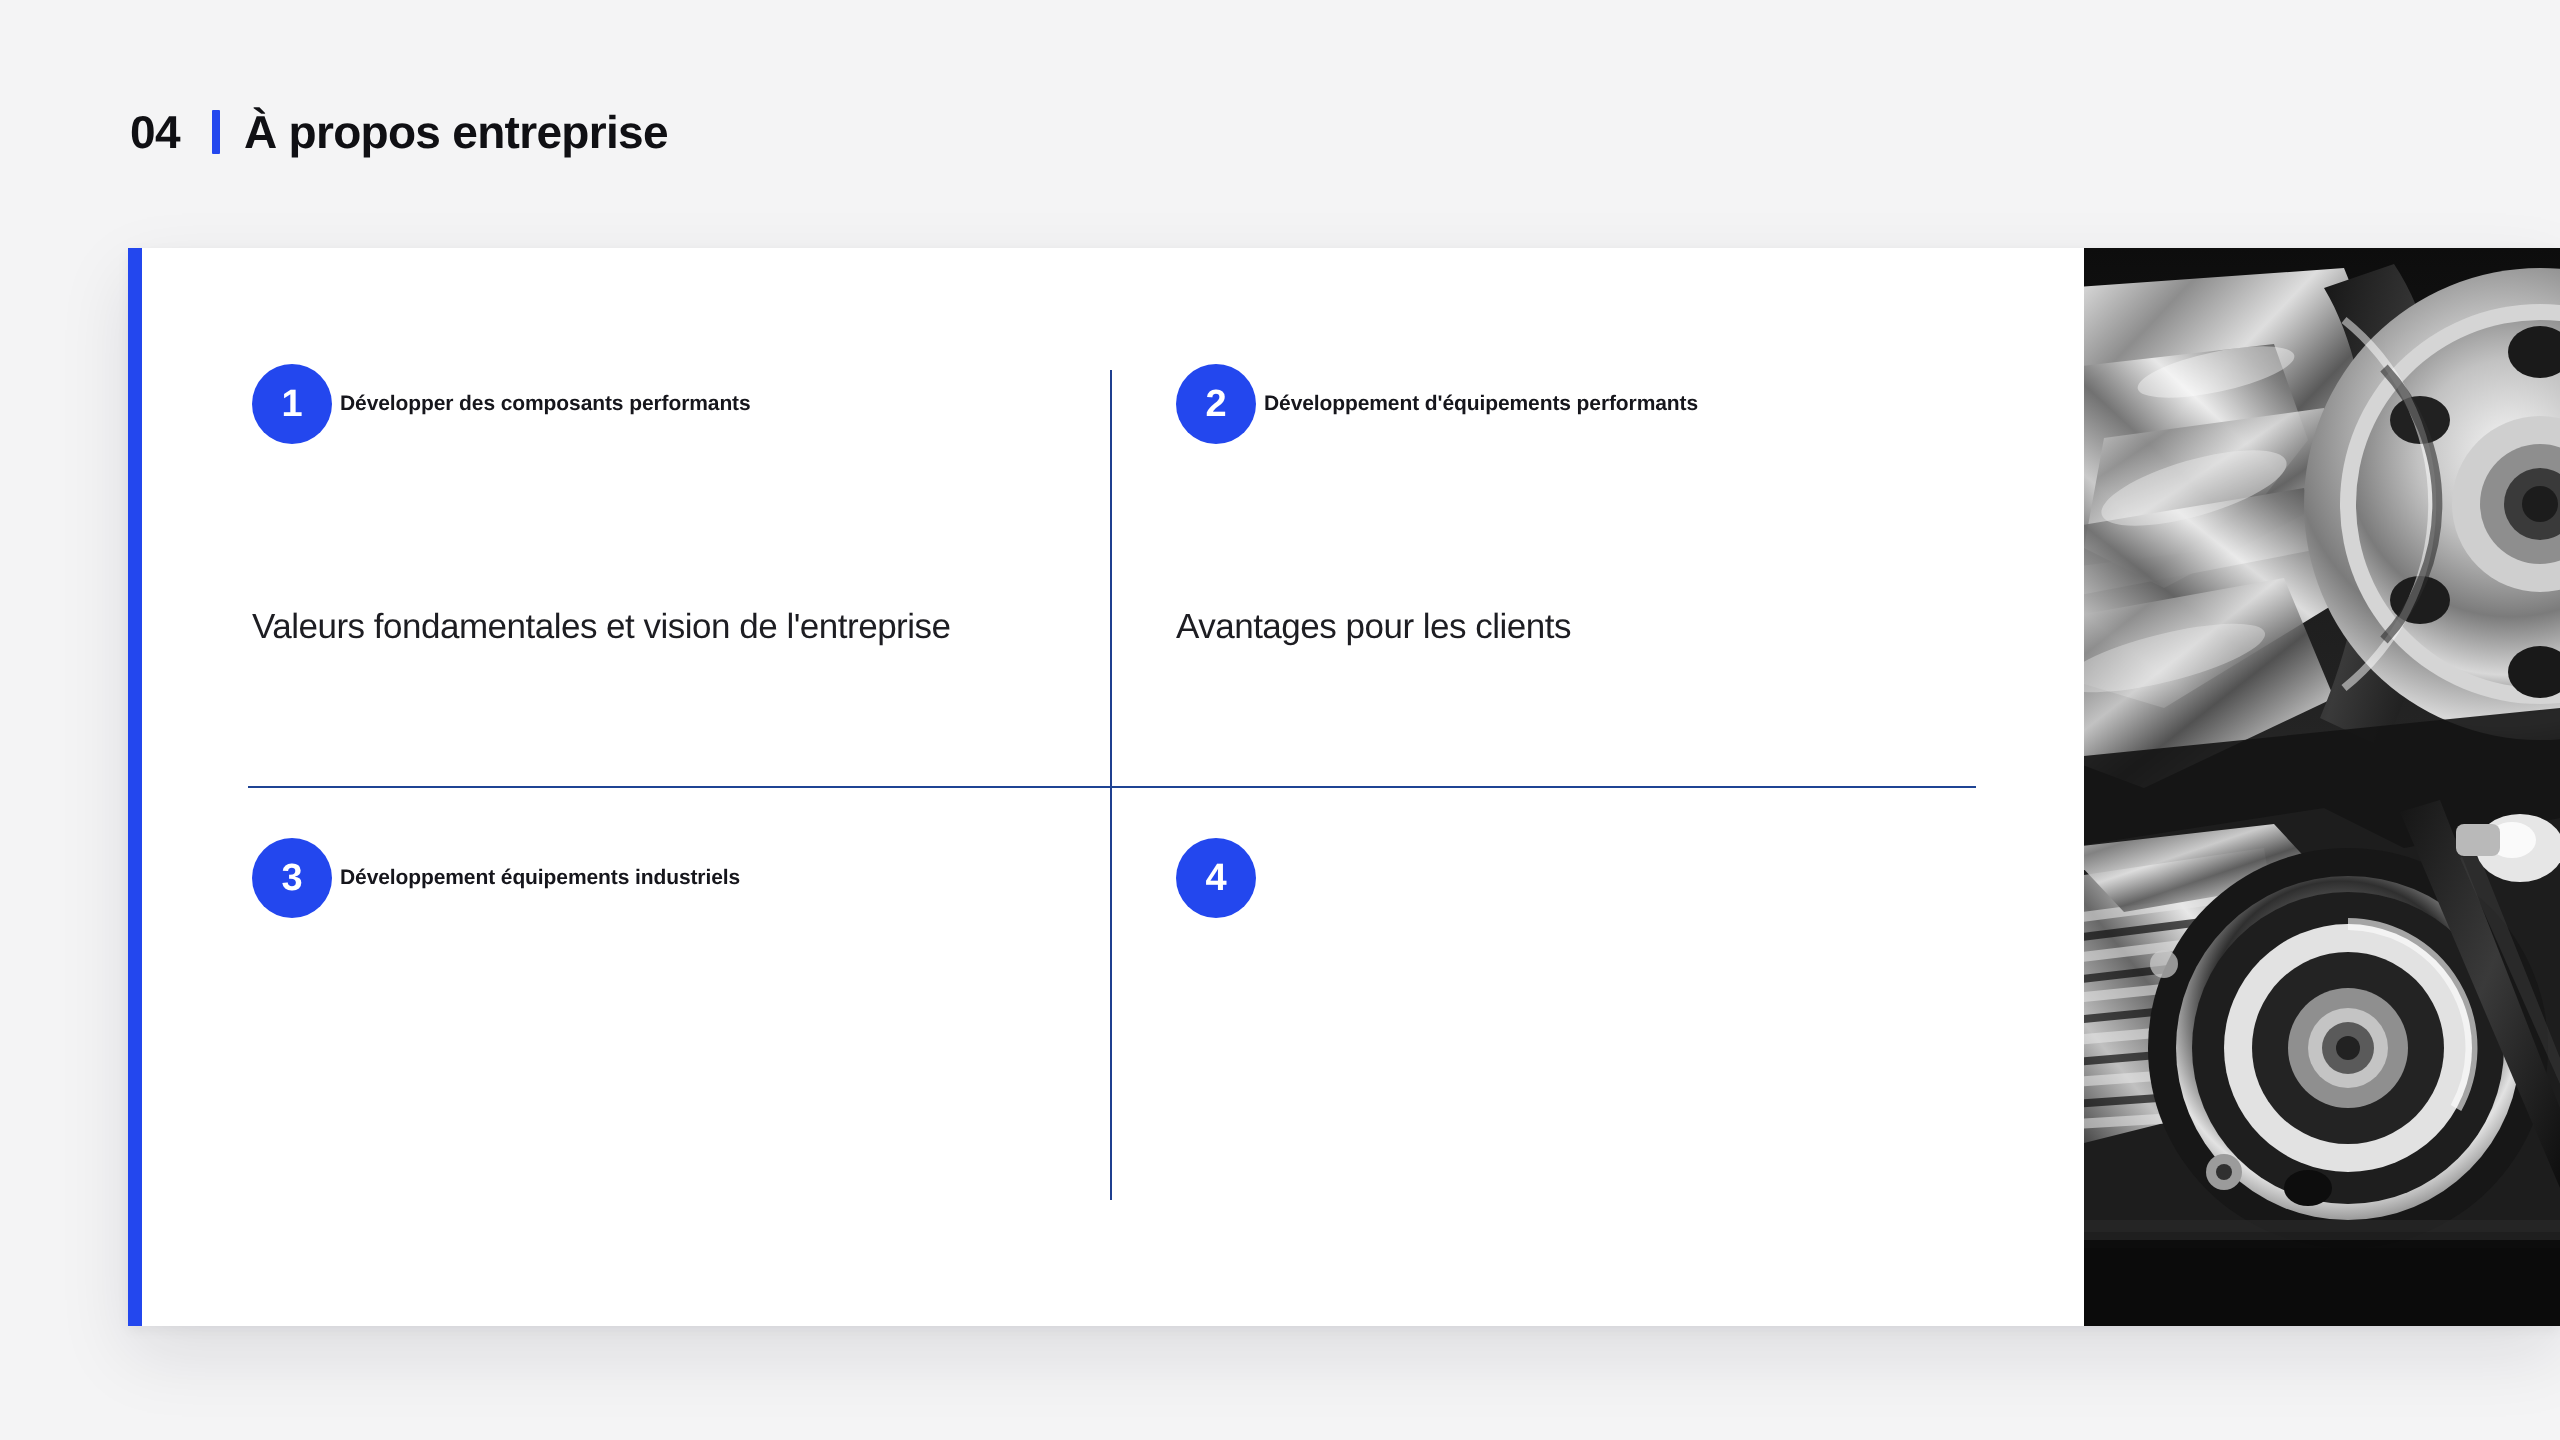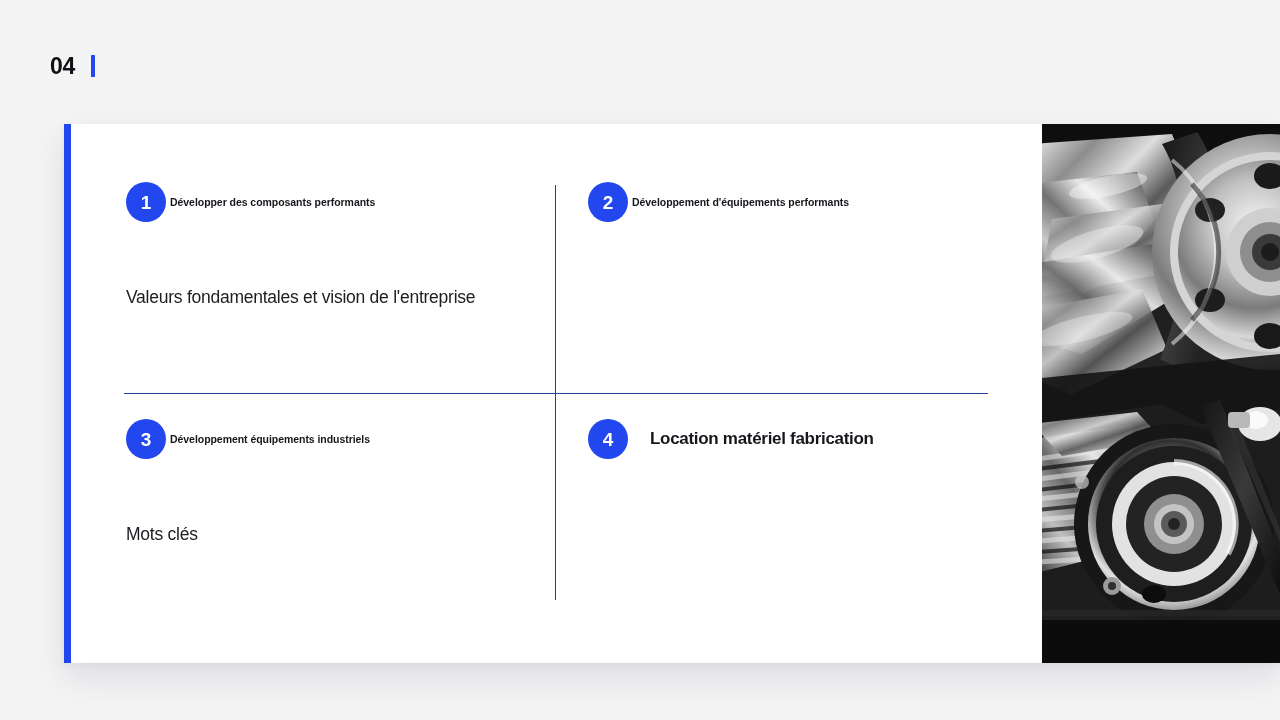--- a/index.html
+++ b/index.html
@@ -11,21 +11,21 @@
     height: 720px;
     background: #f4f4f5;
     font-family: "Liberation Sans", sans-serif;
     overflow: hidden;
     position: relative;
   }
 
   
   .slide-header {
     position: absolute;
-    left: 50px;
+    left: 65px;
     top: 48px;
     display: flex;
     align-items: center;
     height: 36px;
   }
   .slide-number {
     font-size: 23px;
     font-weight: bold;
     color: #101014;
     letter-spacing: -0.3px;
@@ -130,21 +130,21 @@
     letter-spacing: -0.05px;
     line-height: 1.2;
   }
   .item-title.large {
     font-size: 17px;
     letter-spacing: -0.3px;
     margin-left: 22px;
   }
 
   .item-body {
-    margin-top: 64px;
+    margin-top: 80px;
     font-size: 17.5px;
     font-weight: 400;
     color: #1d1d22;
     letter-spacing: -0.25px;
     line-height: 1.3;
     white-space: nowrap;
   }
 
   
   .photo {
@@ -157,20 +157,21 @@
     background: #1b1b1b;
   }
   .photo svg { display: block; }
 </style>
 </head>
 <body>
 
 <div class="slide-header">
   <span class="slide-number">04</span>
   <span class="header-tick"></span>
+  <span class="slide-title">À propos entreprise</span>
 </div>
 
 <div class="card">
 
   <div class="card-accent"></div>
 
   <div class="grid">
 
     <div class="divider-v"></div>
     <div class="divider-h"></div>
@@ -181,34 +182,33 @@
         <div class="item-title">Développer des composants performants</div>
       </div>
       <div class="item-body">Valeurs fondamentales et vision de l'entreprise</div>
     </div>
 
     <div class="quad quad-2">
       <div class="item-head">
         <div class="badge">2</div>
         <div class="item-title">Développement d'équipements performants</div>
       </div>
+      <div class="item-body">Avantages pour les clients</div>
     </div>
 
     <div class="quad quad-3">
       <div class="item-head">
         <div class="badge">3</div>
         <div class="item-title">Développement équipements industriels</div>
       </div>
-      <div class="item-body">Mots clés</div>
     </div>
 
     <div class="quad quad-4">
       <div class="item-head">
         <div class="badge">4</div>
-        <div class="item-title large">Location matériel fabrication</div>
       </div>
     </div>
 
   </div>
 
   <div class="photo">
     <svg width="238" height="539" viewBox="0 0 238 539" preserveAspectRatio="xMidYMid slice">
       <defs>
         <linearGradient id="chromeA" x1="0" y1="0" x2="1" y2="1">
           <stop offset="0%" stop-color="#efefef"></stop>

